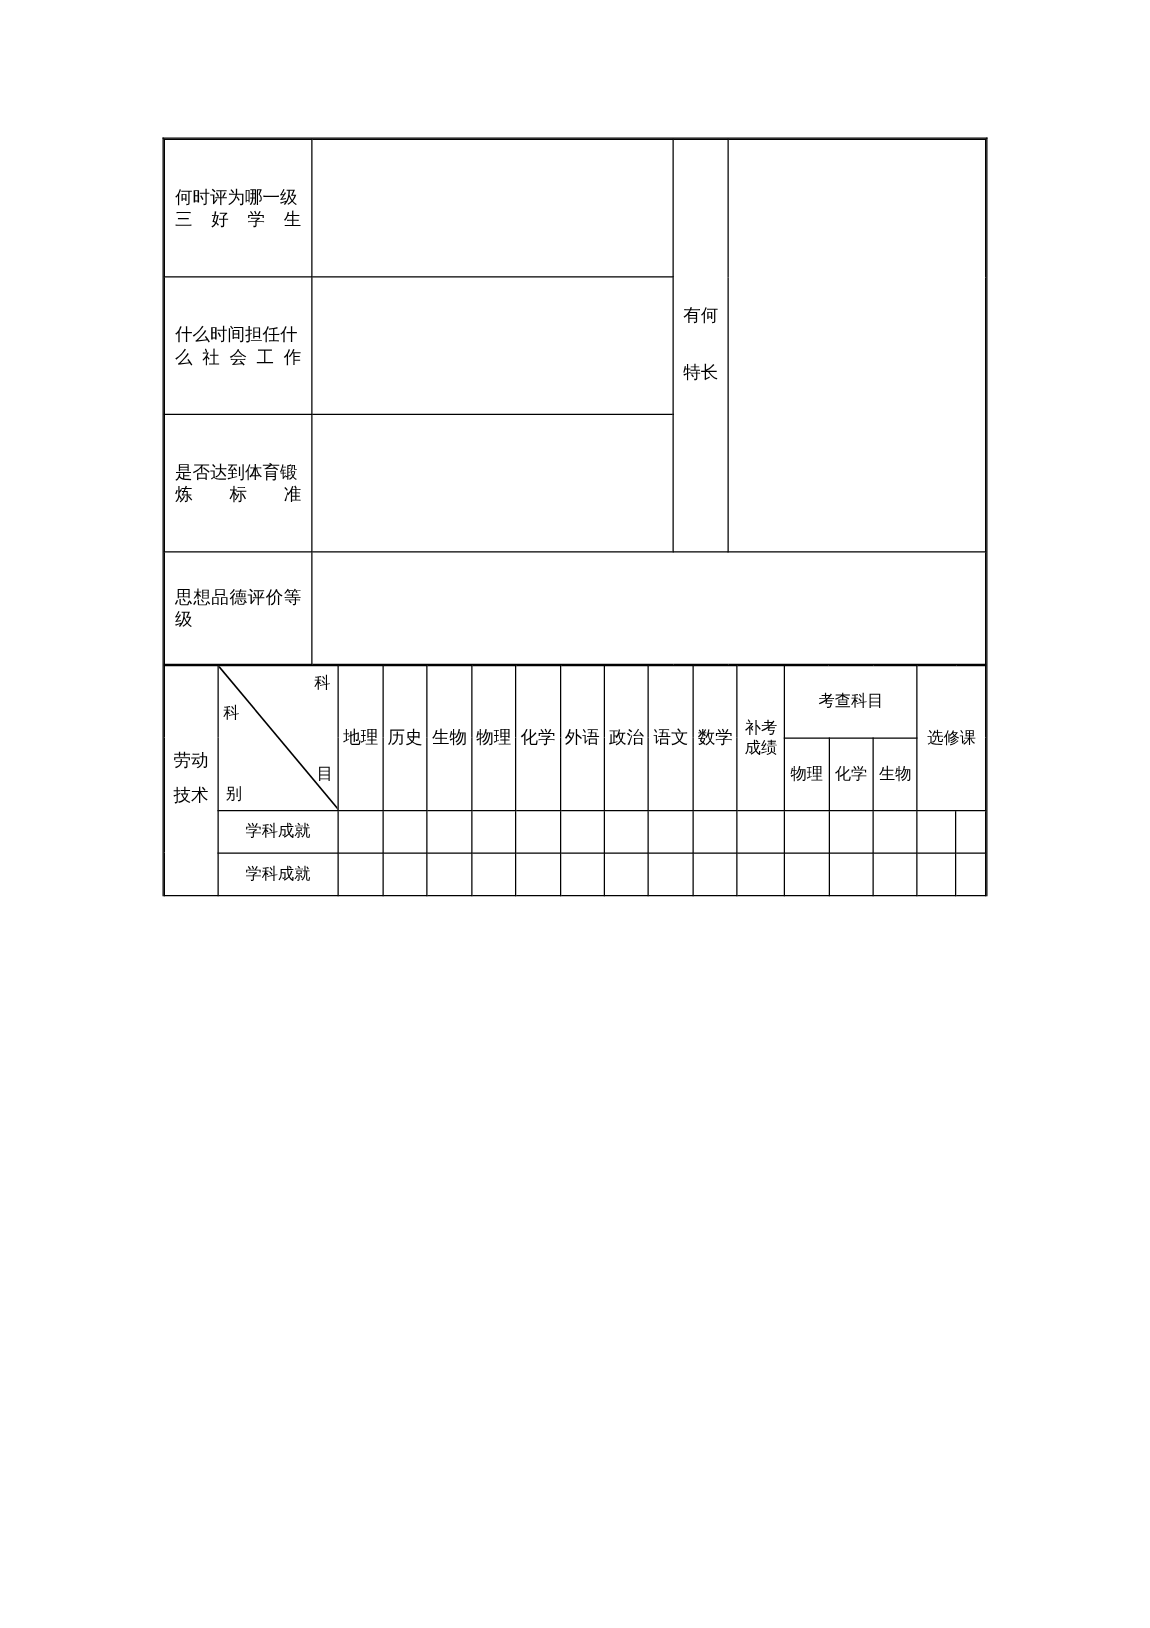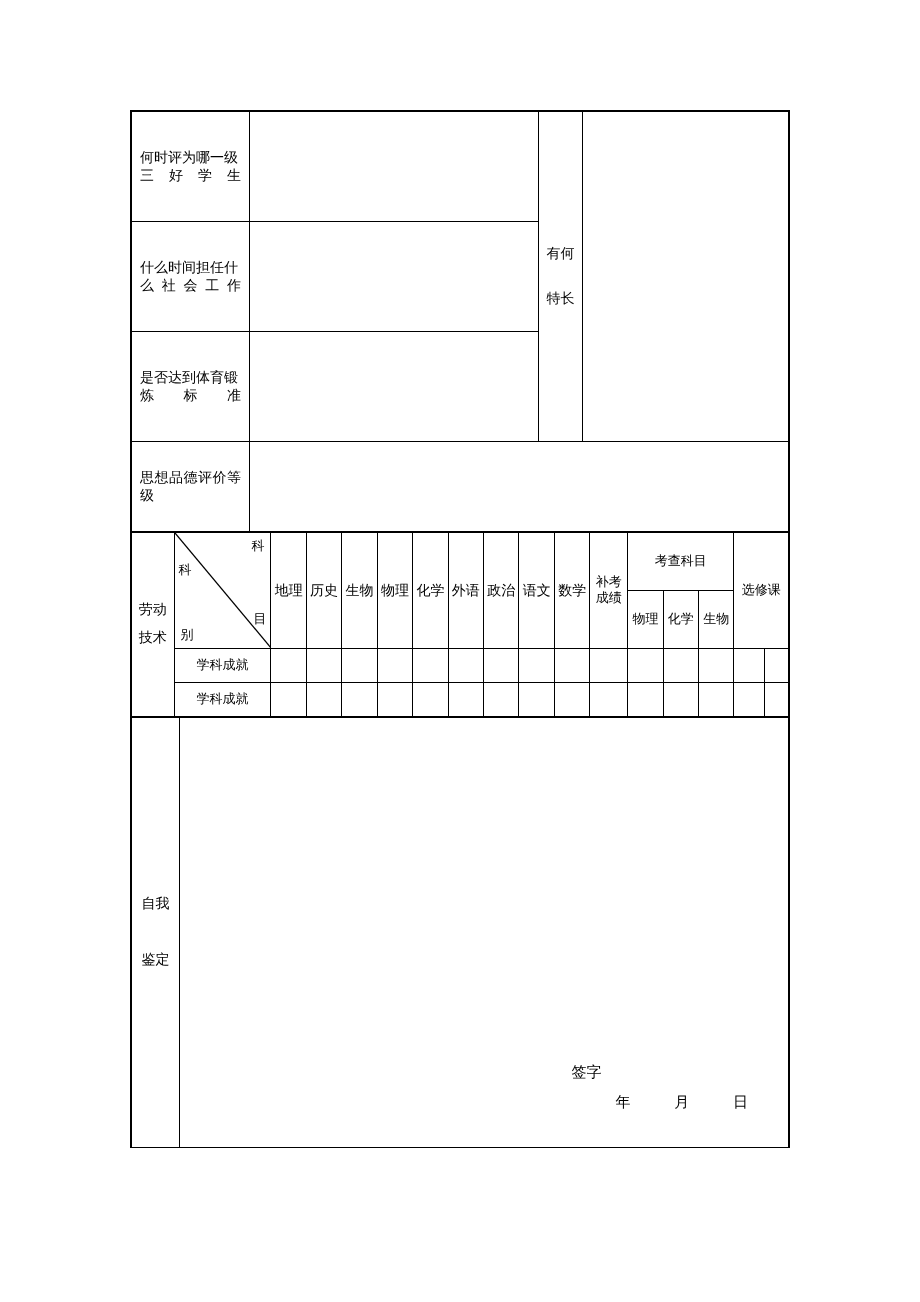--- a/index.html
+++ b/index.html
@@ -206,35 +206,14 @@
           <td></td>
   <td></td>
           <td></td>
   <td></td>
           <td></td>
   <td></td>
 </tr>
 </tbody>
     </table>
 
-<table>
-<colgroup>
-        <col style="width:48px">
-        <col>
-      </colgroup>
-<tbody>
-        <tr>
-  <td class="self-label">自我鉴定</td>
-  <td class="self-body">
-    <div class="sign-block">
-      <div style="padding-left:4px">签字</div>
-      <div class="date-line">
-        <span style="width:48px"></span><span>年</span>
-        <span style="width:40px"></span><span>月</span>
-        <span style="width:40px"></span><span>日</span>
-      </div>
-    </div>
-  </td>
-</tr>
-</tbody>
-    </table>
 
 </div>
 
 </body></html>

